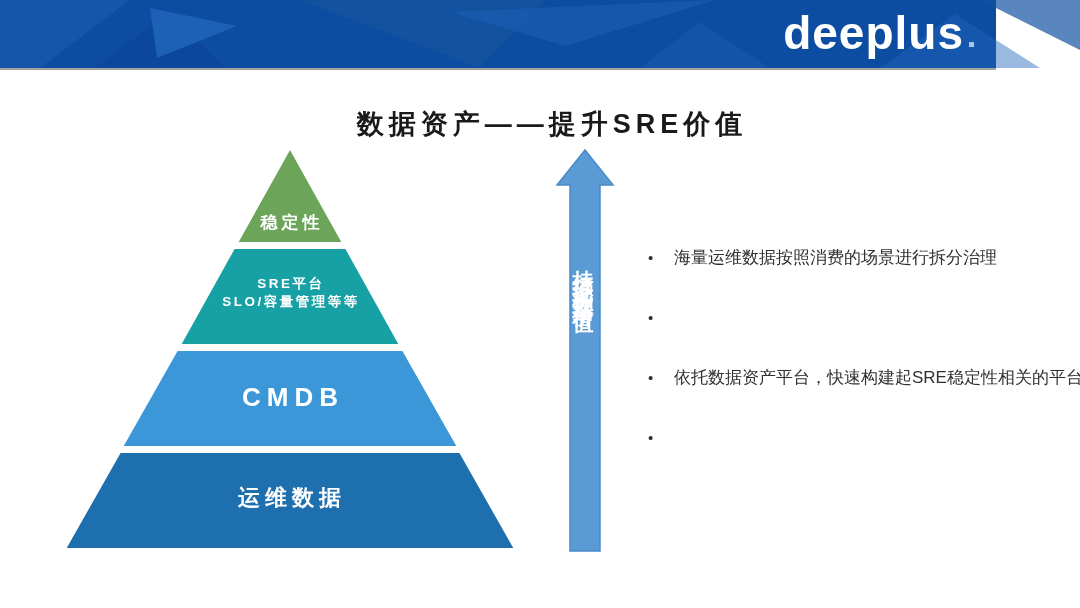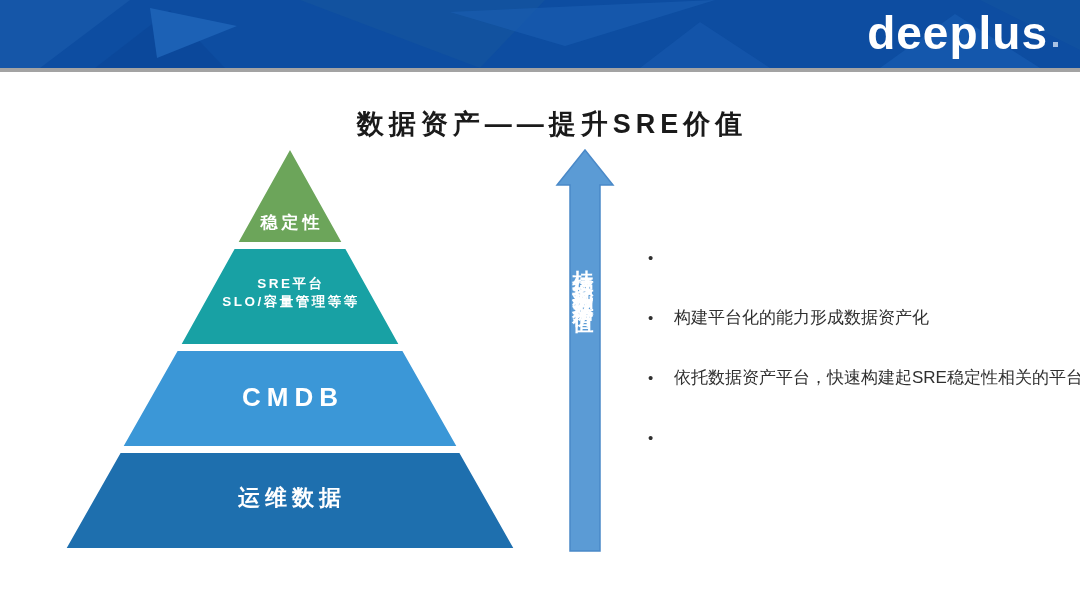--- a/index.html
+++ b/index.html
@@ -1,21 +1,21 @@
 <!DOCTYPE html>
 <html><head>
 <meta charset="utf-8">
 <style>
   html,body{margin:0;padding:0;background:#ffffff;}
   .slide{position:relative;width:1080px;height:608px;overflow:hidden;background:#ffffff;
          font-family:"Liberation Sans",sans-serif;}
 
   
-  .topbar{position:absolute;left:0;top:0;width:1080px;height:68px;background:#0d4da1;
-          border-bottom:4px solid #a3a3a3;}
+  .topbar{position:absolute;left:0;top:0;width:996px;height:68px;background:#0d4da1;
+          border-bottom:2px solid #a3a3a3;}
   .topbar svg{position:absolute;left:0;top:0;}
   .logo{position:absolute;right:22px;top:4px;color:#ffffff;font-size:46px;font-weight:700;
         letter-spacing:1px;line-height:58px;}
   .logo-dot{display:inline-block;width:5px;height:5px;background:#cfe0f5;opacity:.8;
             margin-left:5px;margin-bottom:2px;}
 
   
   .title{position:absolute;left:0;top:94px;width:1080px;margin:12px;text-align:center;
          font-size:27px;font-weight:800;letter-spacing:5px;color:#1a1a1a;}
 
@@ -75,24 +75,24 @@
   </svg>
 
   <svg class="arrow" width="70" height="410" viewBox="0 0 70 410">
     <polygon points="35,5 63,40 50,40 50,406 20,406 20,40 7,40" stroke="#4A89C8" stroke-width="1.5" fill="#5B9BD5"></polygon>
   </svg>
   <div class="arrow-label">持续挖掘数据价值</div>
 
   <ul class="bullets">
     <li class="bullet">
       <span class="dot">•</span>
+      <span class="txt">海量运维数据按照消费的场景进行拆分治理</span>
     </li>
     <li class="bullet">
       <span class="dot">•</span>
-      <span class="txt">构建平台化的能力形成数据资产化</span>
     </li>
     <li class="bullet">
       <span class="dot">•</span>
       <span class="txt">依托数据资产平台，快速构建起SRE稳定性相关的平台</span>
     </li>
     <li class="bullet">
       <span class="dot">•</span>
     </li>
   </ul>
 

